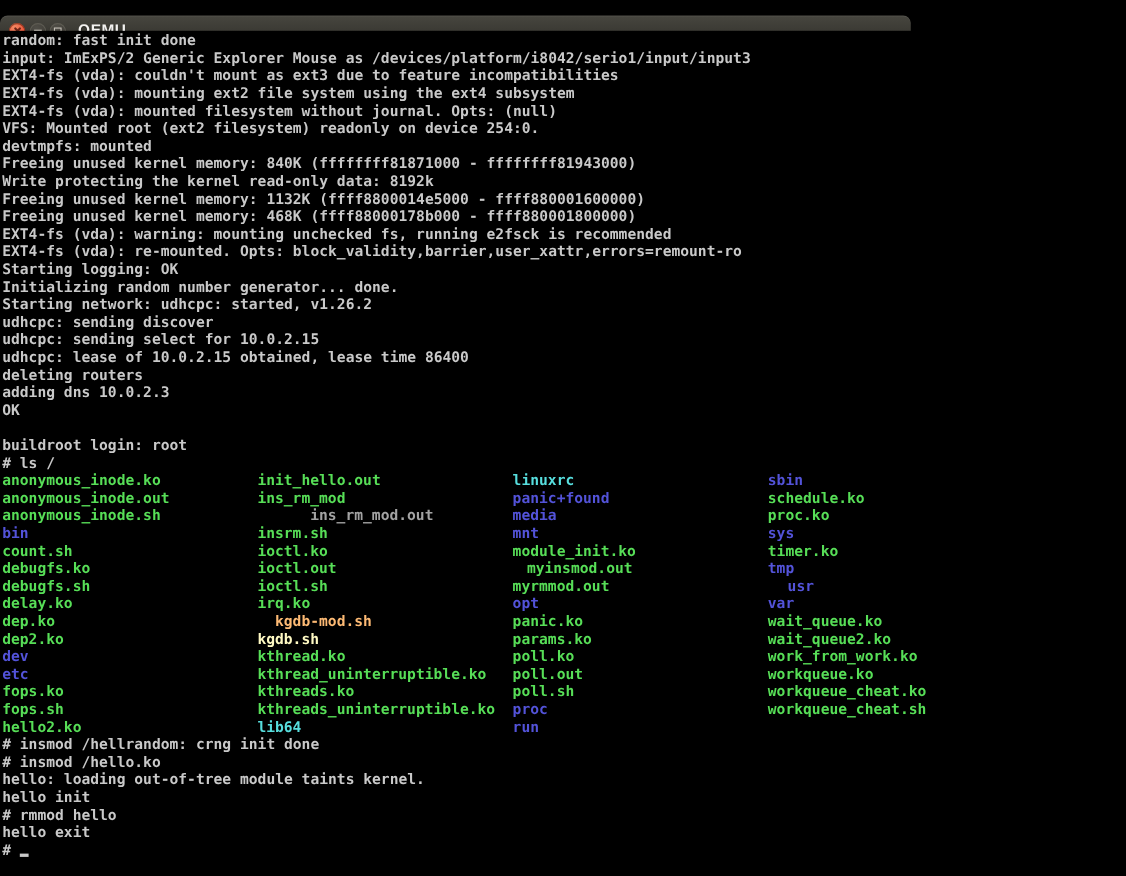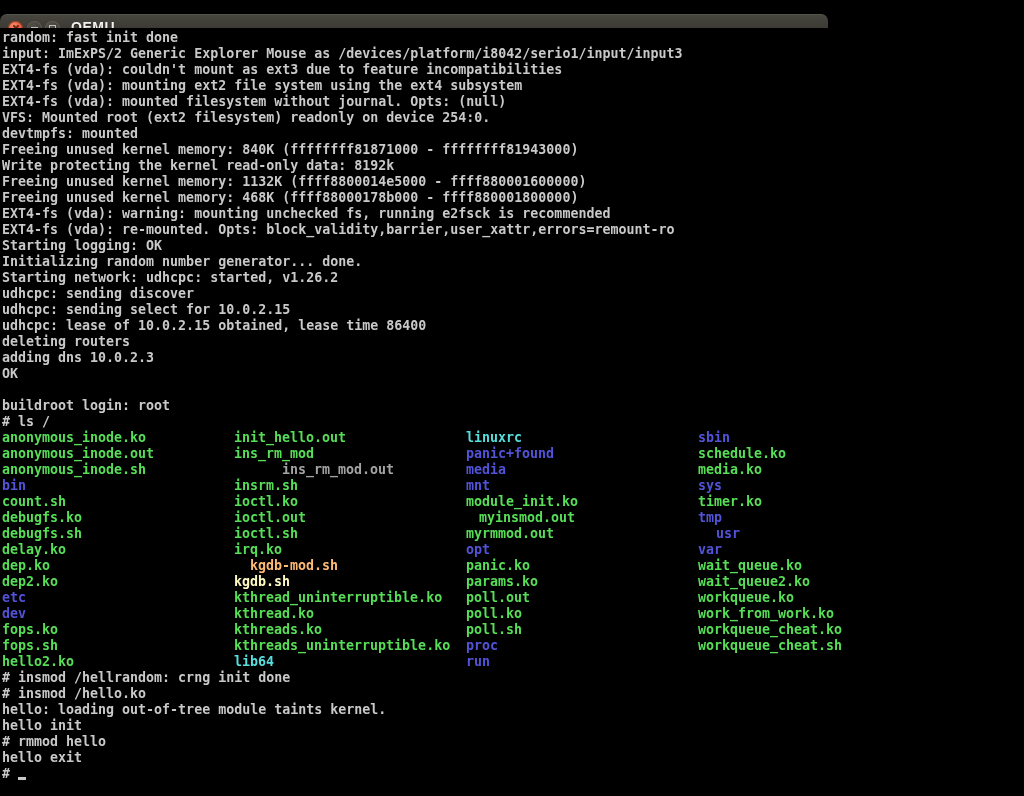--- a/index.html
+++ b/index.html
@@ -153,30 +153,30 @@
       <div class="line">udhcpc: sending select for 10.0.2.15</div>
       <div class="line">udhcpc: lease of 10.0.2.15 obtained, lease time 86400</div>
       <div class="line">deleting routers</div>
       <div class="line">adding dns 10.0.2.3</div>
       <div class="line">OK</div>
       <div class="line"></div>
       <div class="line">buildroot login: root</div>
       <div class="line"># ls /</div>
       <div class="line ls-row"><span class="ls-cell" style="left: 0px; color: rgb(87, 222, 87);">anonymous_inode.ko</span><span class="ls-cell" style="left: 232px; color: rgb(87, 222, 87);">init_hello.out</span><span class="ls-cell" style="left: 464px; color: rgb(87, 222, 222);">linuxrc</span><span class="ls-cell" style="left: 696px; color: rgb(83, 83, 217);">sbin</span></div>
       <div class="line ls-row"><span class="ls-cell" style="left: 0px; color: rgb(87, 222, 87);">anonymous_inode.out</span><span class="ls-cell" style="left: 232px; color: rgb(87, 222, 87);">ins_rm_mod</span><span class="ls-cell" style="left: 464px; color: rgb(83, 83, 217);">panic+found</span><span class="ls-cell" style="left: 696px; color: rgb(87, 222, 87);">schedule.ko</span></div>
-      <div class="line ls-row"><span class="ls-cell" style="left: 0px; color: rgb(87, 222, 87);">anonymous_inode.sh</span><span class="ls-cell" style="left: 232px; color: #a3a3a3; margin-left: 48px;">ins_rm_mod.out</span><span class="ls-cell" style="left: 464px; color: rgb(83, 83, 217);">media</span><span class="ls-cell" style="left: 696px; color: rgb(87, 222, 87);">media.ko</span></div>
+      <div class="line ls-row"><span class="ls-cell" style="left: 0px; color: rgb(87, 222, 87);">anonymous_inode.sh</span><span class="ls-cell" style="left: 232px; color: #a3a3a3; margin-left: 48px;">ins_rm_mod.out</span><span class="ls-cell" style="left: 464px; color: rgb(83, 83, 217);">media</span><span class="ls-cell" style="left: 696px; color: rgb(87, 222, 87);">proc.ko</span></div>
       <div class="line ls-row"><span class="ls-cell" style="left: 0px; color: rgb(83, 83, 217);">bin</span><span class="ls-cell" style="left: 232px; color: rgb(87, 222, 87);">insrm.sh</span><span class="ls-cell" style="left: 464px; color: rgb(83, 83, 217);">mnt</span><span class="ls-cell" style="left: 696px; color: rgb(83, 83, 217);">sys</span></div>
       <div class="line ls-row"><span class="ls-cell" style="left: 0px; color: rgb(87, 222, 87);">count.sh</span><span class="ls-cell" style="left: 232px; color: rgb(87, 222, 87);">ioctl.ko</span><span class="ls-cell" style="left: 464px; color: rgb(87, 222, 87);">module_init.ko</span><span class="ls-cell" style="left: 696px; color: rgb(87, 222, 87);">timer.ko</span></div>
       <div class="line ls-row"><span class="ls-cell" style="left: 0px; color: rgb(87, 222, 87);">debugfs.ko</span><span class="ls-cell" style="left: 232px; color: rgb(87, 222, 87);">ioctl.out</span><span class="ls-cell" style="left: 464px; color: rgb(87, 222, 87); margin-left: 13px;">myinsmod.out</span><span class="ls-cell" style="left: 696px; color: rgb(83, 83, 217);">tmp</span></div>
       <div class="line ls-row"><span class="ls-cell" style="left: 0px; color: rgb(87, 222, 87);">debugfs.sh</span><span class="ls-cell" style="left: 232px; color: rgb(87, 222, 87);">ioctl.sh</span><span class="ls-cell" style="left: 464px; color: rgb(87, 222, 87);">myrmmod.out</span><span class="ls-cell" style="left: 714px; color: rgb(83, 83, 217);">usr</span></div>
       <div class="line ls-row"><span class="ls-cell" style="left: 0px; color: rgb(87, 222, 87);">delay.ko</span><span class="ls-cell" style="left: 232px; color: rgb(87, 222, 87);">irq.ko</span><span class="ls-cell" style="left: 464px; color: rgb(83, 83, 217);">opt</span><span class="ls-cell" style="left: 696px; color: rgb(83, 83, 217);">var</span></div>
       <div class="line ls-row"><span class="ls-cell" style="left: 0px; color: rgb(87, 222, 87);">dep.ko</span><span class="ls-cell" style="left: 248px; color: #fdba74; text-align: right;">kgdb-mod.sh</span><span class="ls-cell" style="left: 464px; color: rgb(87, 222, 87);">panic.ko</span><span class="ls-cell" style="left: 696px; color: rgb(87, 222, 87);">wait_queue.ko</span></div>
       <div class="line ls-row"><span class="ls-cell" style="left: 0px; color: rgb(87, 222, 87);">dep2.ko</span><span class="ls-cell" style="left: 232px; color: #fef9c3;">kgdb.sh</span><span class="ls-cell" style="left: 464px; color: rgb(87, 222, 87);">params.ko</span><span class="ls-cell" style="left: 696px; color: rgb(87, 222, 87);">wait_queue2.ko</span></div>
+      <div class="line ls-row"><span class="ls-cell" style="left: 0px; color: rgb(83, 83, 217);">dev</span><span class="ls-cell" style="left: 232px; color: rgb(87, 222, 87);">kthread.ko</span><span class="ls-cell" style="left: 464px; color: rgb(87, 222, 87);">poll.ko</span><span class="ls-cell" style="left: 696px; color: rgb(87, 222, 87);">work_from_work.ko</span></div>
       <div class="line ls-row"><span class="ls-cell" style="left: 0px; color: rgb(83, 83, 217);">etc</span><span class="ls-cell" style="left: 232px; color: rgb(87, 222, 87);">kthread_uninterruptible.ko</span><span class="ls-cell" style="left: 464px; color: rgb(87, 222, 87);">poll.out</span><span class="ls-cell" style="left: 696px; color: rgb(87, 222, 87);">workqueue.ko</span></div>
-      <div class="line ls-row"><span class="ls-cell" style="left: 0px; color: rgb(83, 83, 217);">dev</span><span class="ls-cell" style="left: 232px; color: rgb(87, 222, 87);">kthread.ko</span><span class="ls-cell" style="left: 464px; color: rgb(87, 222, 87);">poll.ko</span><span class="ls-cell" style="left: 696px; color: rgb(87, 222, 87);">work_from_work.ko</span></div>
       <div class="line ls-row"><span class="ls-cell" style="left: 0px; color: rgb(87, 222, 87);">fops.ko</span><span class="ls-cell" style="left: 232px; color: rgb(87, 222, 87);">kthreads.ko</span><span class="ls-cell" style="left: 464px; color: rgb(87, 222, 87);">poll.sh</span><span class="ls-cell" style="left: 696px; color: rgb(87, 222, 87);">workqueue_cheat.ko</span></div>
       <div class="line ls-row"><span class="ls-cell" style="left: 0px; color: rgb(87, 222, 87);">fops.sh</span><span class="ls-cell" style="left: 232px; color: rgb(87, 222, 87);">kthreads_uninterruptible.ko</span><span class="ls-cell" style="left: 464px; color: rgb(83, 83, 217);">proc</span><span class="ls-cell" style="left: 696px; color: rgb(87, 222, 87);">workqueue_cheat.sh</span></div>
       <div class="line ls-row"><span class="ls-cell" style="left: 0px; color: rgb(87, 222, 87);">hello2.ko</span><span class="ls-cell" style="left: 232px; color: rgb(87, 222, 222);">lib64</span><span class="ls-cell" style="left: 464px; color: rgb(83, 83, 217);">run</span></div>
       <div class="line"># insmod /hellrandom: crng init done</div>
       <div class="line"># insmod /hello.ko</div>
       <div class="line">hello: loading out-of-tree module taints kernel.</div>
       <div class="line">hello init</div>
       <div class="line"># rmmod hello</div>
       <div class="line">hello exit</div>
       <div class="line"><span># </span><span class="cursor"></span></div>

